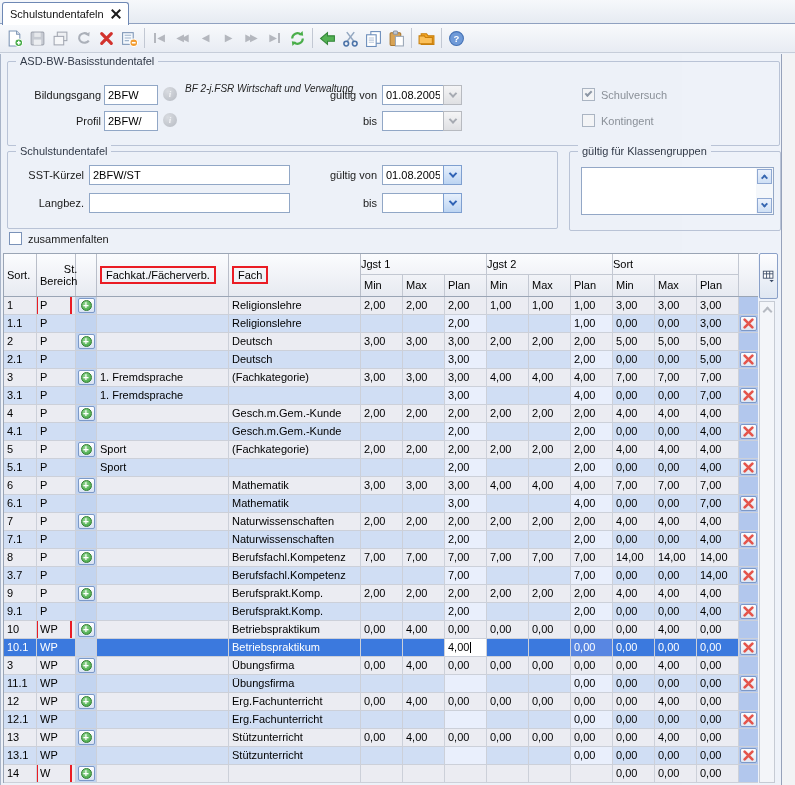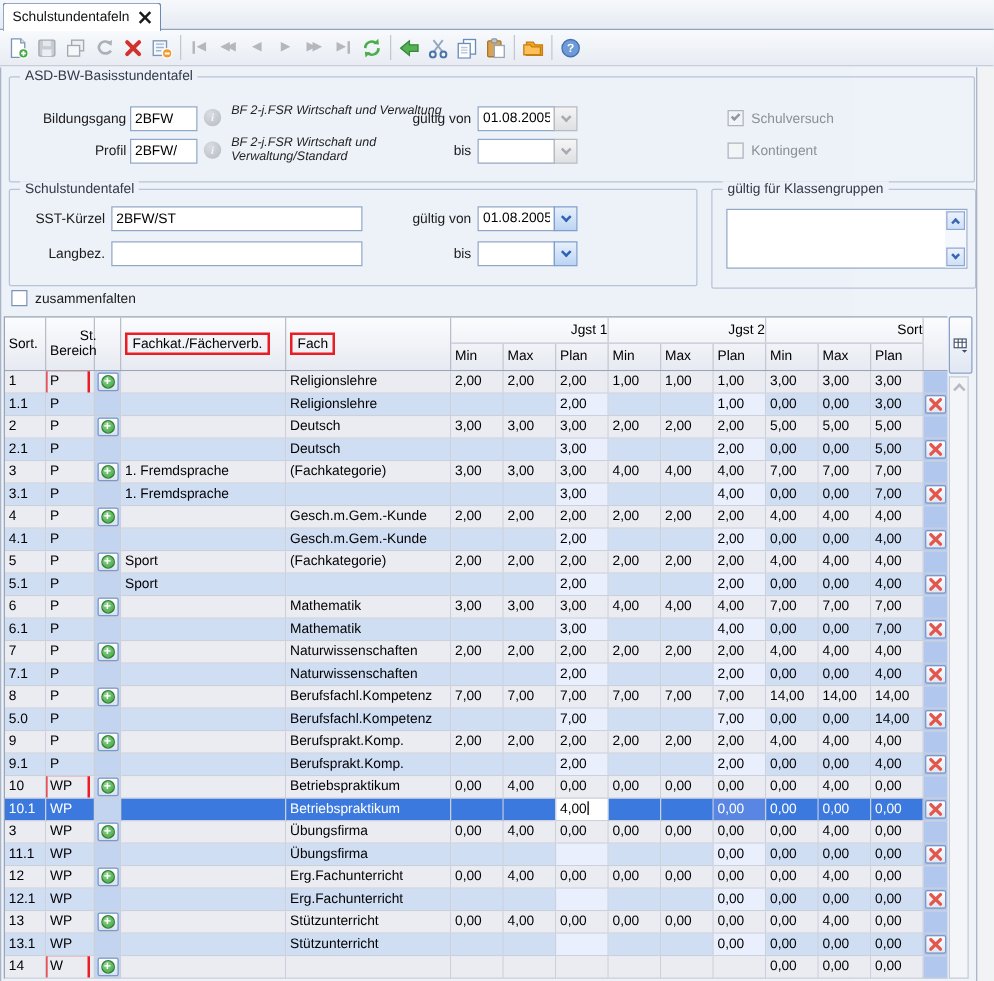--- a/index.html
+++ b/index.html
@@ -77,21 +77,21 @@
   
   .tablewrap { position:absolute; left:2px; top:199px; width:755px; border-left:1px solid #9aa5b5; }
   .gridhead { display:flex; height:44px; border-top:1px solid #9aa5b5; border-bottom:1px solid #9aa5b5;
               background:linear-gradient(#fbfcfe,#e7eaf1); font-size:11px; color:#000; }
   .h-left { border-right:1px solid #b9bec9; display:flex; align-items:center;
             padding-left:3px; line-height:12px; overflow:visible; }
   .c-sort{width:33px;} .c-bereichh{width:39px;text-align:right;} .c-plush{width:21px;}
   .c-fachkath{width:132px;} .c-fachh{width:132px;} .c-delh{width:19px; border-right:none;}
   .h-vals { width:378px; display:flex; flex-direction:column; }
   .h-groups { height:21px; display:flex; border-bottom:1px solid #c3c8d2; }
-  .hgroup { width:126px; text-align:right; line-height:20px; border-right:1px solid #c3c8d2; }
+  .hgroup { width:126px; text-align:left; line-height:20px; border-right:1px solid #c3c8d2; }
   .h-subs { flex:1; display:flex; }
   .hsub { width:42px; line-height:21px; border-right:1px solid #c3c8d2; padding-left:3px; }
   .hmark { border:2px solid #ea1c24; padding:1px 4px; white-space:nowrap; background:transparent; }
 
   .grow { display:grid; grid-template-columns:33px 39px 21px 132px 132px repeat(9,42px) 19px;
           height:18px; }
   .gc { border-right:1px solid #ccd0d9; border-bottom:1px solid #ccd0d9;
         font:11px/16px "Liberation Sans", sans-serif; padding-left:3px; color:#000;
         overflow:hidden; white-space:nowrap; position:relative; }
   .main .gc { background:#ebecf2; }
@@ -268,21 +268,20 @@
     <span class="combo off" style="left:442px;top:31px">
         <span class="chev"></span>
       </span>
     <span class="cb dis" style="left:581px;top:34px">
         <span class="check"></span>
       </span>
     <div class="lbl left dislbl" style="left:600px;top:34px;width:110px">Schulversuch</div>
     <div class="lbl" style="left:8px;top:60px;width:92px">Profil</div>
     <input class="tinput" style="left: 103px; top: 57px; width: 54px;" value="2BFW/">
     <span class="info" style="left:162px;top:59px">i</span>
-    <div class="note" style="left:184px;top:55px;width:180px">BF 2-j.FSR Wirtschaft und Verwaltung/Standard</div>
     <div class="lbl" style="left:314px;top:60px;width:62px">bis</div>
     <input class="tinput" style="left: 381px; top: 57px; width: 62px;" value="">
     <span class="combo off" style="left:442px;top:57px">
         <span class="chev"></span>
       </span>
     <span class="cb dis" style="left:581px;top:60px"></span>
     <div class="lbl left dislbl" style="left:600px;top:60px;width:110px">Kontingent</div>
 
     <div class="group" style="left:6px;top:97px;width:551px;height:78px">
       <span class="gtitle">Schulstundentafel</span>
@@ -678,21 +677,21 @@
             <div class="gc c-val">7,00</div>
             <div class="gc c-val">7,00</div>
             <div class="gc c-val">7,00</div>
             <div class="gc c-val">7,00</div>
             <div class="gc c-val">14,00</div>
             <div class="gc c-val">14,00</div>
             <div class="gc c-val">14,00</div>
             <div class="gc c-del"></div>
           </div>
           <div class="grow sub">
-            <div class="gc c-sortc">5.0</div>
+            <div class="gc c-sortc">3.7</div>
             <div class="gc c-bereich">P</div>
             <div class="gc c-plus"></div>
             <div class="gc c-fachkat"></div>
             <div class="gc c-fach">Berufsfachl.Kompetenz</div>
             <div class="gc c-val"></div>
             <div class="gc c-val"></div>
             <div class="gc c-val plan">7,00</div>
             <div class="gc c-val"></div>
             <div class="gc c-val"></div>
             <div class="gc c-val plan">7,00</div>

